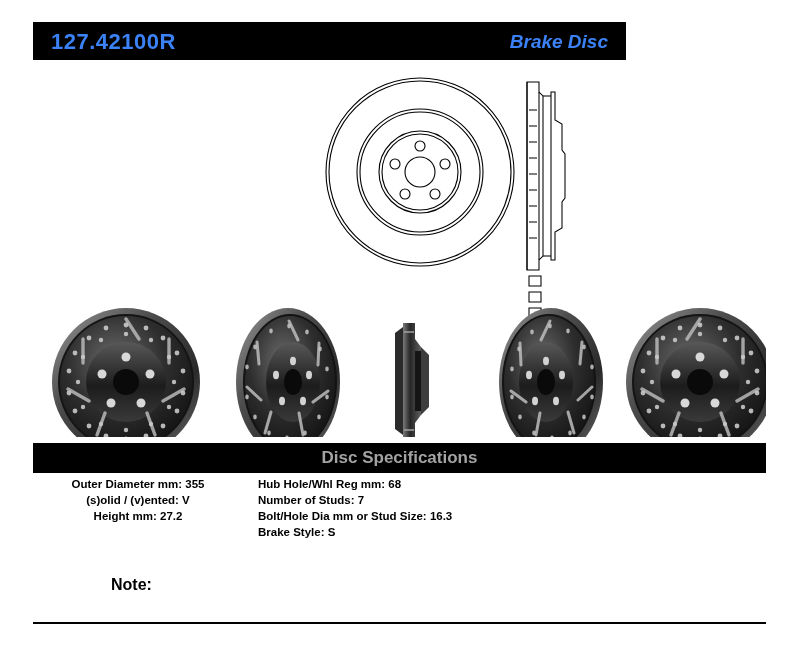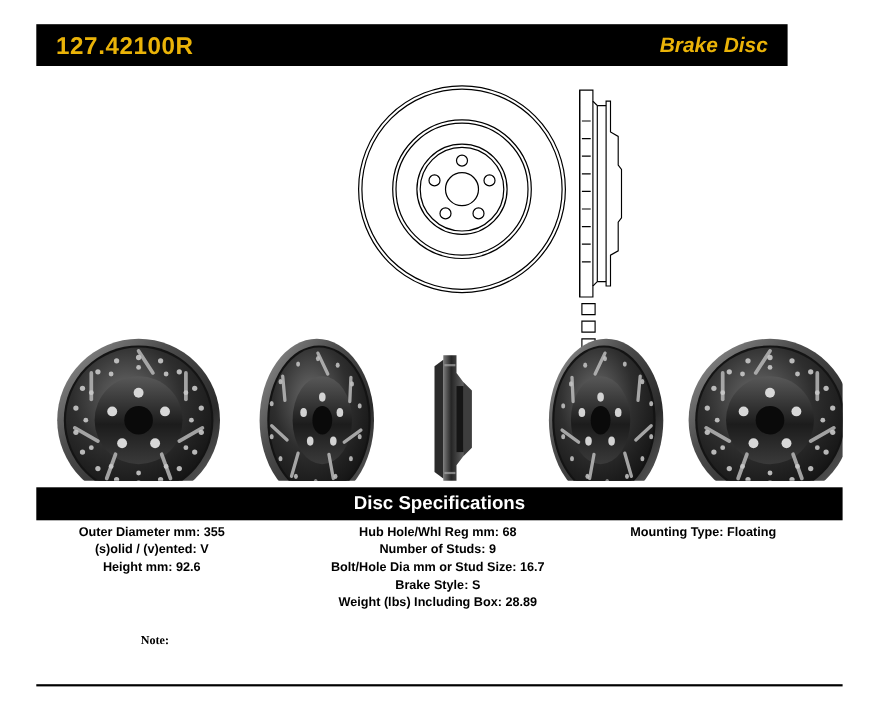--- a/index.html
+++ b/index.html
@@ -20,24 +20,24 @@
     position: absolute;
     left: 0; top: 0;
     width: 800px; height: 655px;
   }
 
   
   .header {
     position: absolute;
     left: 33px;
     top: 22px;
-    width: 683px;
+    width: 593px;
     height: 38px;
     background: #000000;
-    color: #eab308;
+    color: #3b82f6;
   }
   .header .part-number {
     position: absolute;
     left: 18px;
     top: 7px;
     font-size: 22px;
     font-weight: bold;
     letter-spacing: 0.5px;
   }
   .header .product-type {
@@ -59,21 +59,21 @@
   }
 
   
   .spec-band {
     position: absolute;
     left: 33px;
     top: 443px;
     width: 733px;
     height: 30px;
     background: #000000;
-    color: #ffffff;
+    color: #a3a3a3;
   }
   .spec-band .spec-title {
     position: absolute;
     width: 100%;
     text-align: center;
     top: 5px;
     font-size: 17px;
     font-weight: bold;
   }
 
@@ -92,41 +92,40 @@
     left: 0;
     top: 0;
     width: 210px;
     text-align: center;
   }
   .col-mid {
     position: absolute;
     left: 225px;
     top: 0;
     width: 280px;
-    text-align: center;
+    text-align: left;
   }
   .col-right {
     position: absolute;
     left: 540px;
     top: 0;
     width: 193px;
     text-align: left;
   }
   .spec-line {
     line-height: 16px;
     white-space: nowrap;
   }
 
   .note {
     position: absolute;
-    left: 95px;
+    left: 78px;
     top: 100px;
-    font-size: 11px;
+    font-size: 16px;
     font-weight: bold;
-    font-family: Liberation Serif, serif;
   }
 
   
   .bottom-rule {
     position: absolute;
     left: 33px;
     top: 622px;
     width: 733px;
     height: 2px;
     background: #000000;
@@ -411,32 +410,28 @@
   </div>
 
   <div class="spec-band">
     <div class="spec-title">Disc Specifications</div>
   </div>
 
   <div class="spec-area">
     <div class="col-left">
       <div class="spec-line">Outer Diameter mm:  355</div>
       <div class="spec-line">(s)olid / (v)ented:  V</div>
-      <div class="spec-line">Height mm:  92.6</div>
+      <div class="spec-line">Height mm:  27.2</div>
     </div>
 
     <div class="col-mid">
       <div class="spec-line">Hub Hole/Whl Reg mm:  68</div>
-      <div class="spec-line">Number of Studs:  9</div>
-      <div class="spec-line">Bolt/Hole Dia mm or Stud Size:  16.7</div>
+      <div class="spec-line">Number of Studs:  7</div>
+      <div class="spec-line">Bolt/Hole Dia mm or Stud Size:  16.3</div>
       <div class="spec-line">Brake Style:  S</div>
-      <div class="spec-line">Weight (lbs) Including Box:  28.89</div>
     </div>
 
-    <div class="col-right">
-      <div class="spec-line">Mounting Type: Floating</div>
-    </div>
 
     <div class="note">Note:</div>
   </div>
 
   <div class="bottom-rule"></div>
 </div>
 
 </body></html>

